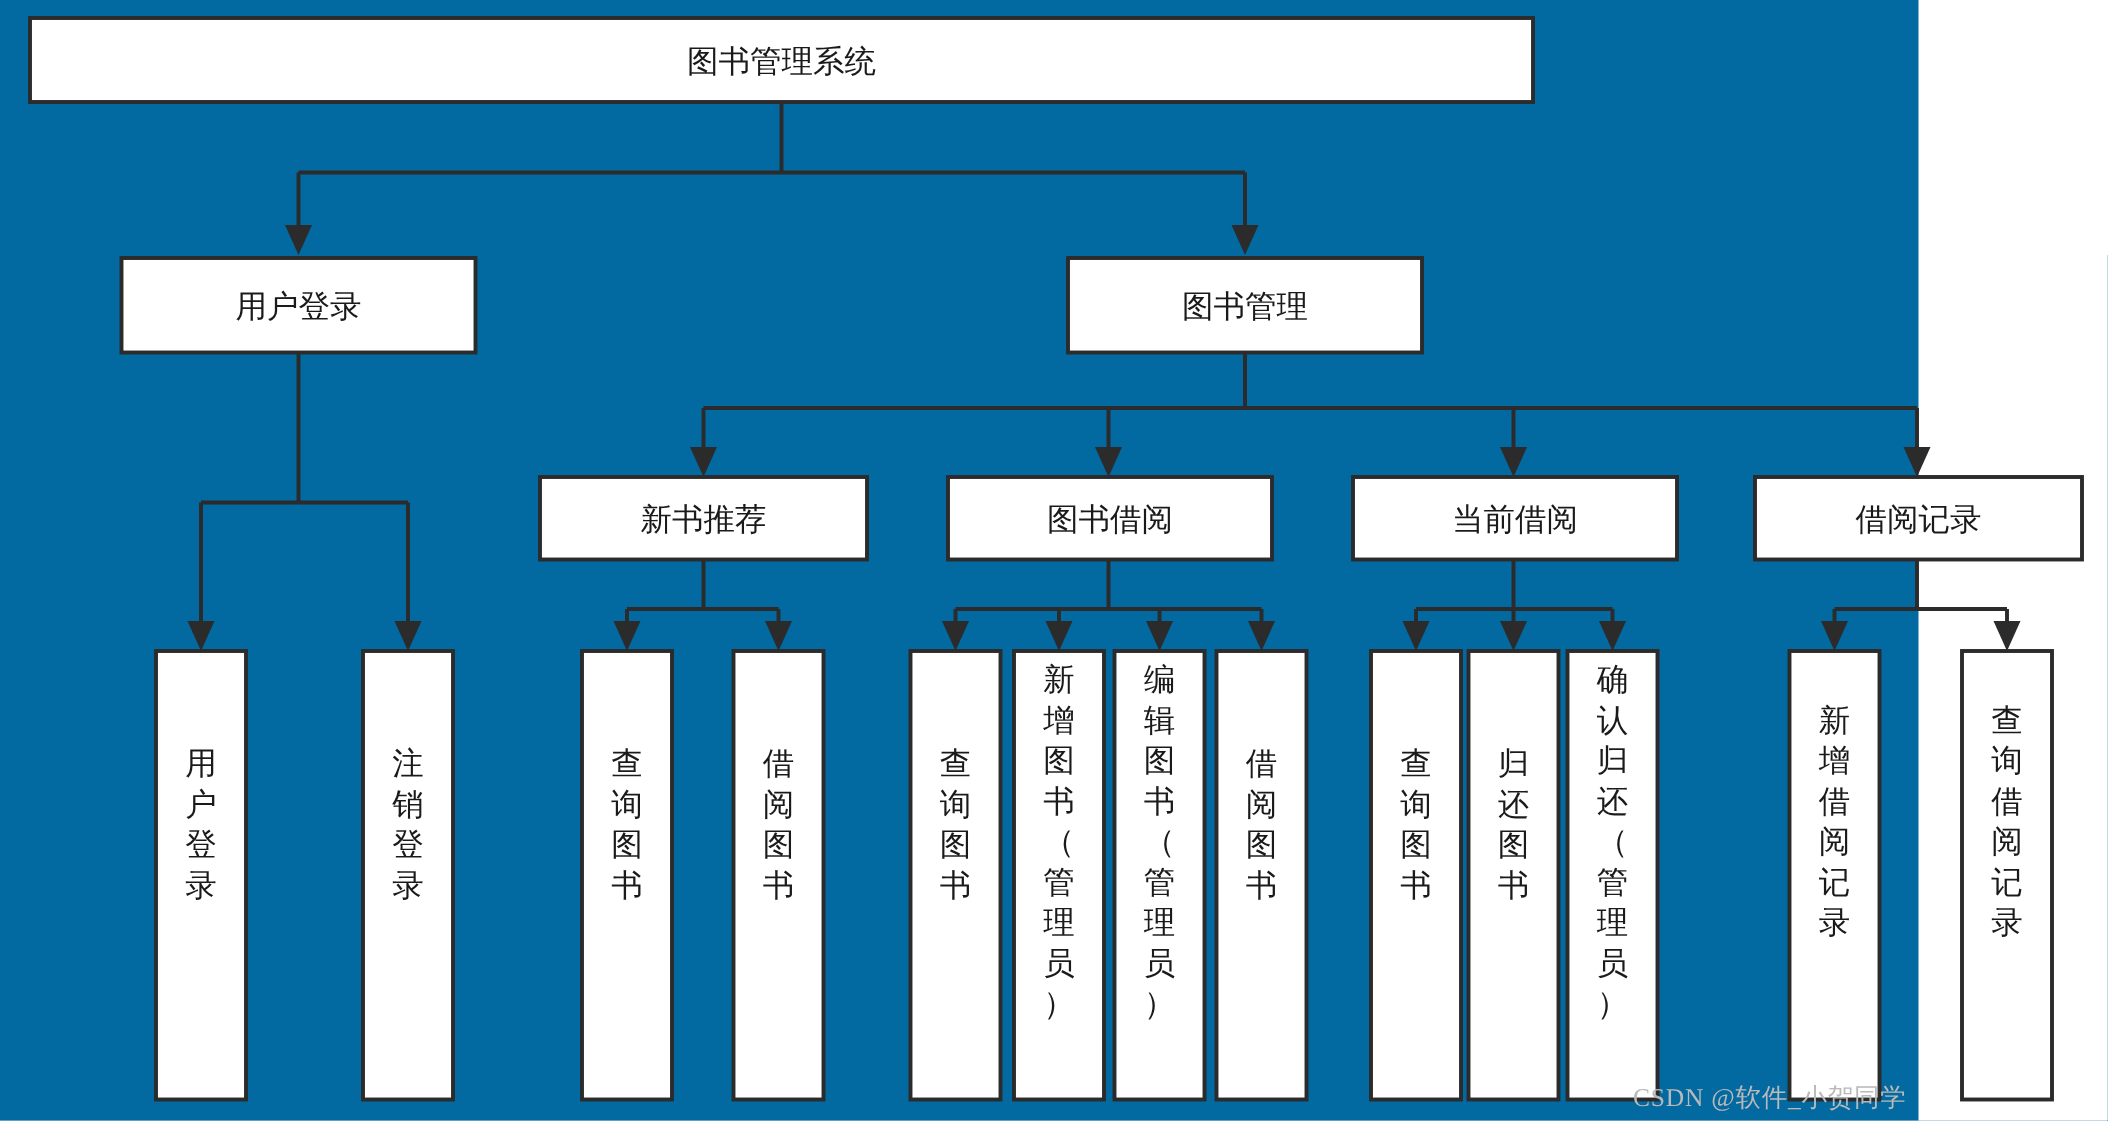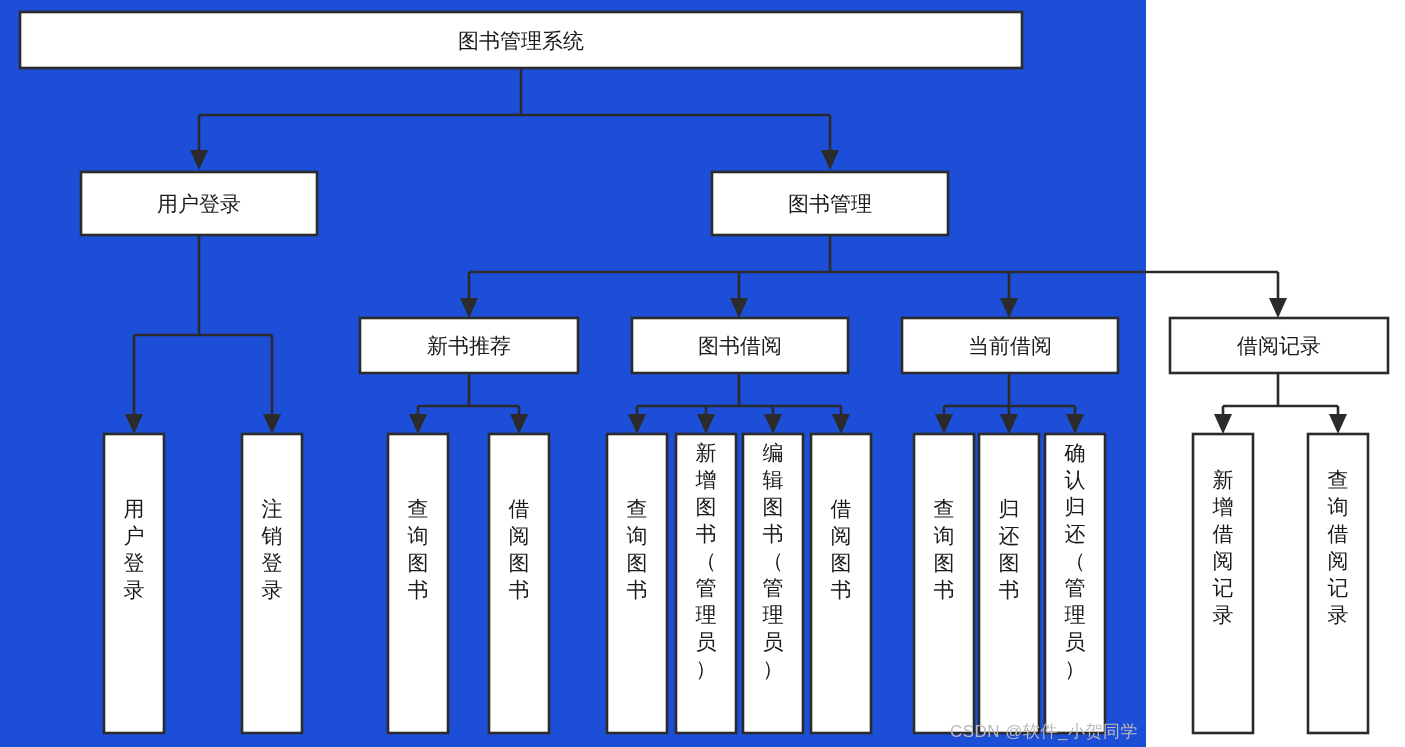--- a/index.html
+++ b/index.html
@@ -8,23 +8,23 @@
     background: #ffffff;
   }
   body {
     width: 1405px;
     height: 747px;
     font-family: "DejaVu Sans", "Liberation Sans", sans-serif;
     overflow: hidden;
   }
   #diagram-root {
     position: relative;
-    width: 1146px;
+    width: 1279px;
     height: 747px;
-    background: #1d4ed8;
+    background: #0369a1;
   }
   svg#tree-svg {
     position: absolute;
     left: 0;
     top: 0;
     width: 1405px;
     height: 747px;
   }
   .node-box {
     fill: #ffffff;
@@ -51,21 +51,21 @@
   .node-label-v {
     font-family: "DejaVu Sans", "Liberation Sans", sans-serif;
     font-size: 21px;
     fill: #1a1a1a;
     text-anchor: middle;
   }
   .watermark-text {
     position: absolute;
     right: 8px;
     bottom: 4px;
-    font-family: Liberation Sans, sans-serif;
+    font-family: Liberation Serif, serif;
     font-size: 17px;
     color: #b9b9b9;
     white-space: nowrap;
     letter-spacing: 0.5px;
   }
 </style>
 </head>
 <body>
 
 <div id="diagram-root">

